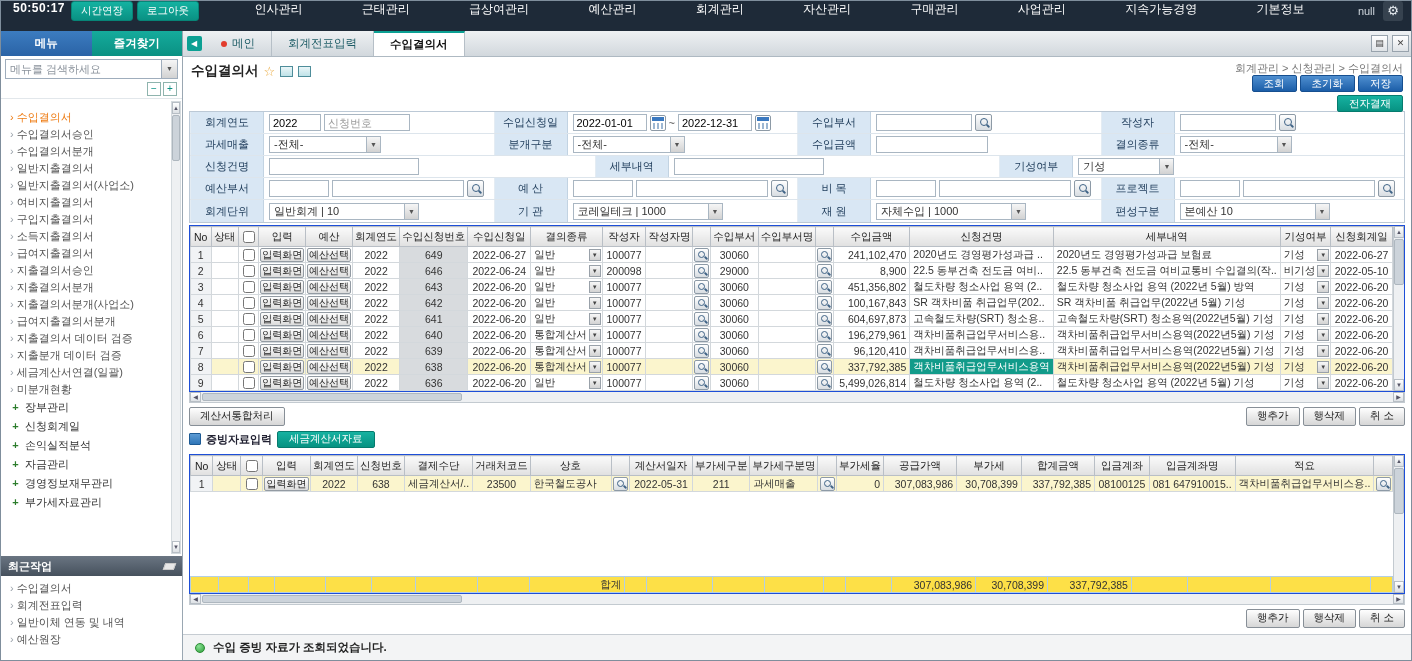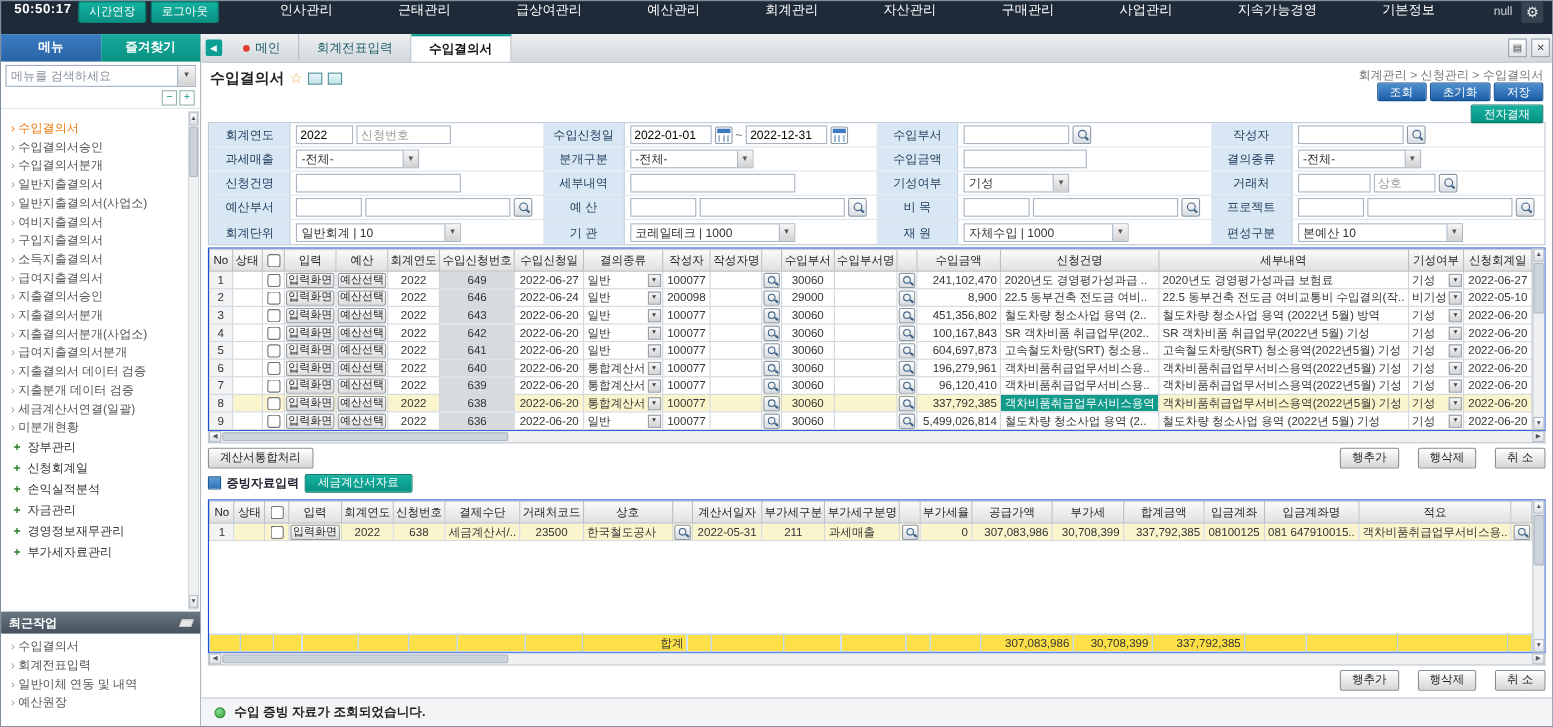--- a/index.html
+++ b/index.html
@@ -115,21 +115,21 @@
 td.iconcell .sbtn::after{left:9px;top:8px}
 .vscroll{flex:0 0 11px;background:#eef0f2;border-left:1px solid #c3cad0;display:flex;flex-direction:column}
 .hscroll{height:11px;background:#eef0f2;border:1px solid #c3cad0;border-top:none;display:flex;align-items:stretch}
 .harrow{flex:0 0 11px;background:linear-gradient(#fff,#dde1e5);border:1px solid #b7bec5;font-size:6px;color:#556;text-align:center;line-height:9px;cursor:pointer}
 .hthumb{flex:0 0 260px;margin:1px;background:#ccd3da;border:1px solid #aeb7bf;border-radius:2px;cursor:pointer}
 .hfill{flex:1}
 .gfill{flex:1;background:#fff}
 td.tot{background:#fde047;border:1px solid #b3cfe4;height:16px;font-size:10.5px;padding:0 3px;white-space:nowrap;overflow:hidden}
 
 .btns{display:flex;align-items:center;margin:3px 0 2px 0;flex:0 0 20px}
-.btns .right{margin-left:auto;display:flex;gap:17px}
+.btns .right{margin-left:auto;display:flex;gap:3px}
 .gbtn{height:19px;padding:0 10px;background:linear-gradient(#fefefe,#d6d6d6);border:1px solid #878f97;border-radius:2px;font-size:10.5px;color:#222}
 
 .sec{display:flex;align-items:center;gap:5px;margin:1px 0 3px 0;flex:0 0 20px}
 .sec-icon{width:12px;height:12px;background:linear-gradient(#5d9bd4,#2f76b8);border:1px solid #1d5a94;border-radius:1px}
 .sec-title{font-weight:bold;color:#223}
 
 .grid2-outer{height:140px}
 
 .statusbar{flex:0 0 26px;border-top:1px solid #c6ccd2;background:#f3f4f5;display:flex;align-items:center;gap:8px;padding:0 12px}
 .gdot{width:10px;height:10px;border-radius:50%;background:radial-gradient(circle at 35% 30%,#8ae295,#2f9e3a);border:1px solid #2a8b33}
@@ -346,28 +346,20 @@
                   <input class="tin w150" style="">
                 </div>
             </div>
             <div class="fgroup">
               <div class="flabel">기성여부</div>
               <div class="ffield">
                 <div class="fsel w96">
                   <span class="txt">기성</span>
                   <span class="arr">▼</span>
                 </div>
-              </div>
-            </div>
-            <div class="fgroup">
-              <div class="flabel">거래처</div>
-              <div class="ffield">
-                <input class="tin w66" style="">
-                <input class="tin w56" placeholder="상호" style="">
-                <button class="sbtn"></button>
               </div>
             </div>
           </div>
           <div class="frow">
             <div class="fgroup">
               <div class="flabel">예산부서</div>
               <div class="ffield">
                 <input class="tin w60" style="">
                 <input class="tin w132" style="">
                 <button class="sbtn"></button>

